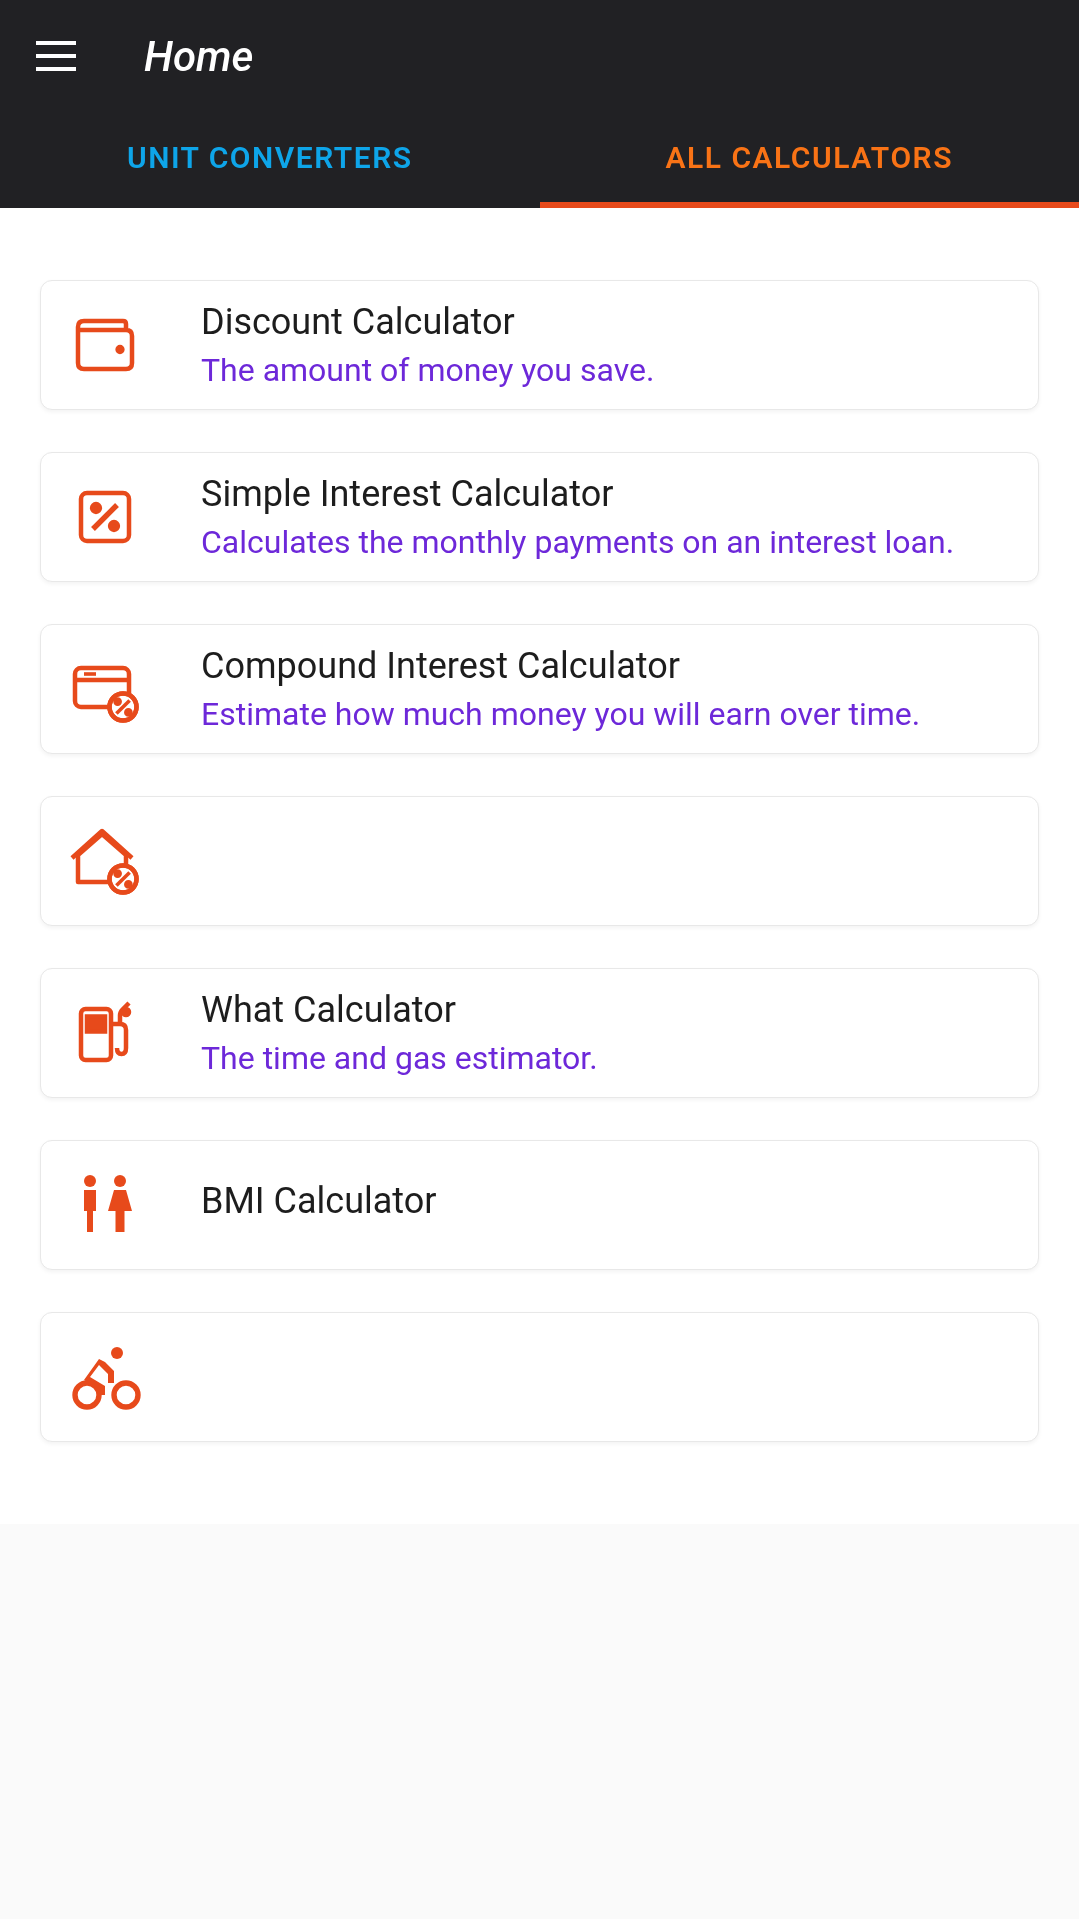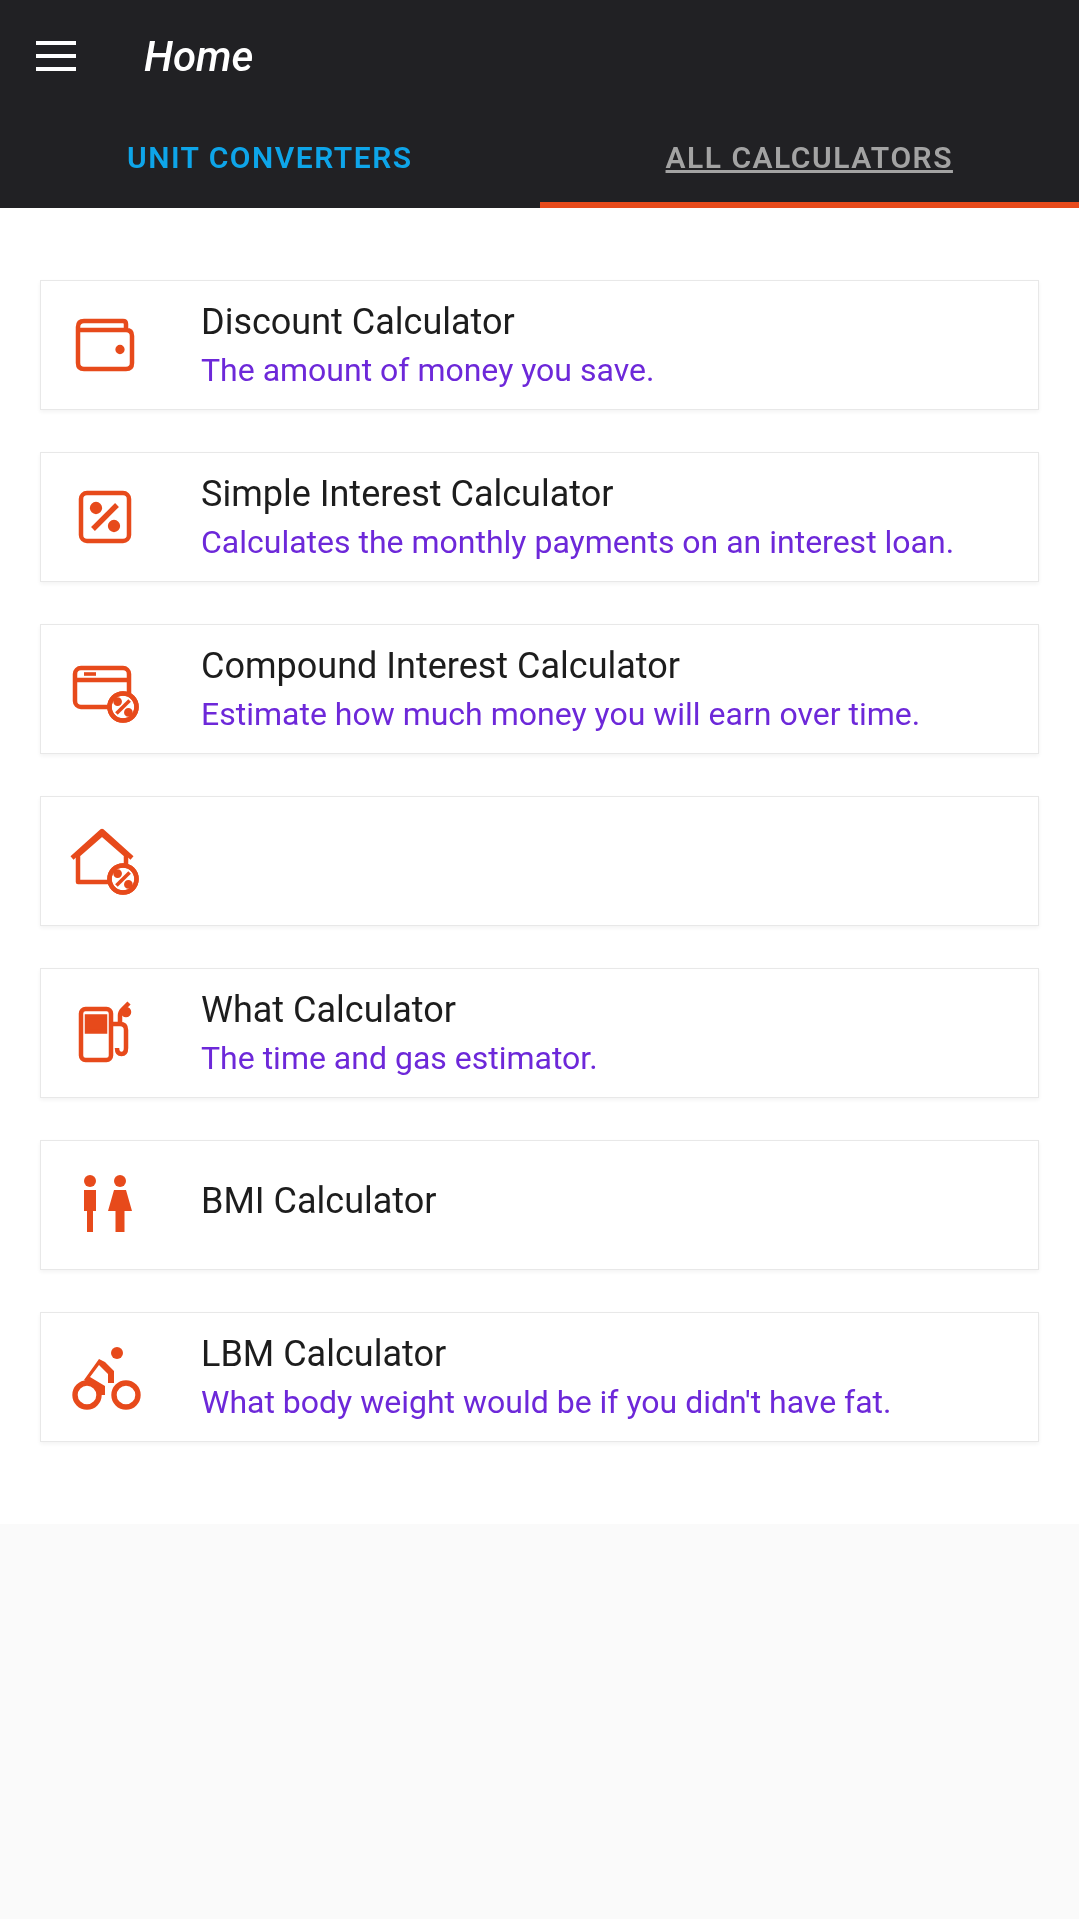--- a/index.html
+++ b/index.html
@@ -49,32 +49,31 @@
     align-items: center;
     justify-content: center;
     font-size: 30px;
     font-weight: 600;
     letter-spacing: 1.5px;
     color: #0ea5e9;
     cursor: pointer;
     border-bottom: 6px solid transparent;
   }
   .tab.active {
-    color: #a3a3a3;
+    color: #f97316;
     border-bottom-color: #e74a1b;
-    text-decoration: underline;
   }
   .content {
     padding: 72px 40px 40px 40px;
     background: #fff;
   }
   .card {
     background: #fff;
     border: 1px solid #e8e8e8;
-    border-radius: 0;
+    border-radius: 12px;
     margin-bottom: 42px;
     display: flex;
     align-items: center;
     padding: 16px 28px;
     box-shadow: 0 2px 4px rgba(0,0,0,0.05);
     cursor: pointer;
     min-height: 130px;
   }
   .card-icon {
     width: 72px;
@@ -219,19 +218,15 @@
 
   <div class="card">
     <div class="card-icon">
       <svg viewBox="0 0 24 24" fill="#e74a1b">
         <circle cx="16" cy="4" r="2"></circle>
         <circle cx="6" cy="18" r="4" fill="none" stroke="#e74a1b" stroke-width="1.8"></circle>
         <circle cx="19" cy="18" r="4" fill="none" stroke="#e74a1b" stroke-width="1.8"></circle>
         <path d="M12 7 L15 10 L15 14 L13 14 L13 11 L10 8 L7 12 L12 15 L12 18 L10 18 L10 16 L5 13 L10 6 Z"></path>
       </svg>
     </div>
-    <div class="card-text">
-      <div class="card-title">LBM Calculator</div>
-      <div class="card-desc">What body weight would be if you didn't have fat.</div>
-    </div>
   </div>
 
 </div>
 
 </body></html>

